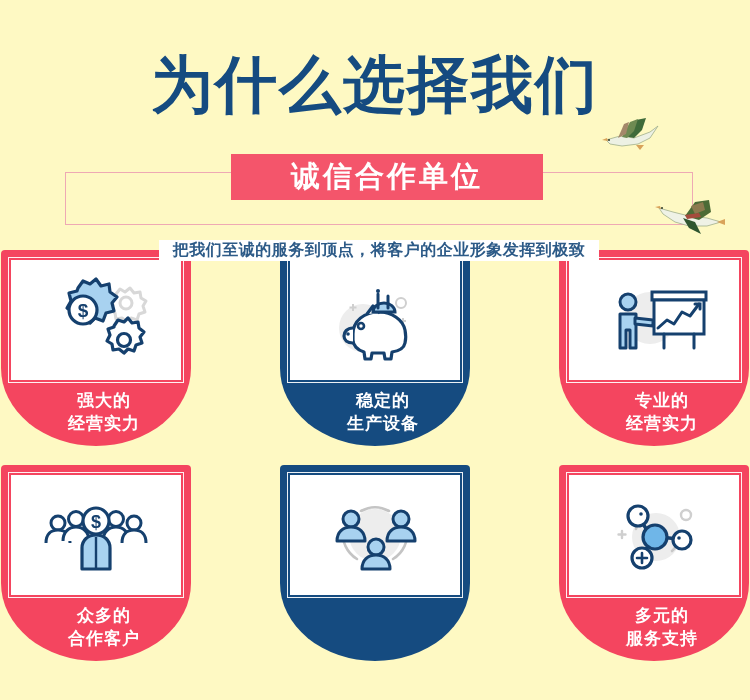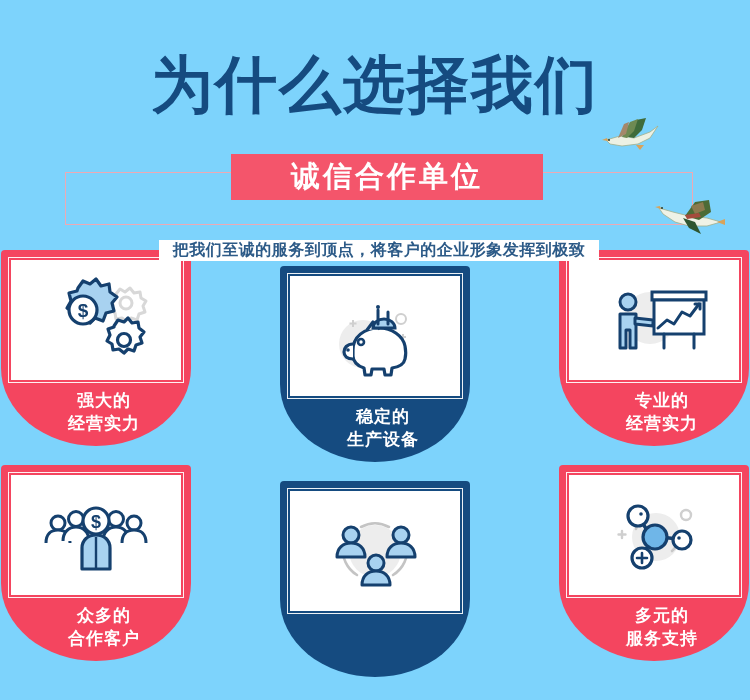--- a/index.html
+++ b/index.html
@@ -9,21 +9,21 @@
     height: 700px;
     background: #ffffff;
     font-family: "Liberation Sans", "DejaVu Sans", sans-serif;
     overflow: hidden;
   }
 
   #page {
     position: relative;
     width: 750px;
     height: 700px;
-    background: #7dd3fc;
+    background: #fef9c3;
   }
 
   
   .main-title {
     position: absolute;
     left: 0; top: 52px;
     width: 750px;
     text-align: center;
     font-size: 62px;
     font-weight: bold;
@@ -103,21 +103,21 @@
 
   .card {
     position: relative;
     width: 190px;
     height: 196px;
     
     border-radius: 4px 4px 95px 95px / 4px 4px 78px 78px;
     padding: 7px 7px 0 7px;
   }
   .card.pink { background: #F4455F; }
-  .card.navy { background: #154B80; margin-top: 16px; }
+  .card.navy { background: #154B80; }
 
   
   .card-inner {
     position: relative;
     width: 176px;
     height: 126px;
     border: 1.6px solid rgba(255,255,255,0.92);
     padding: 2px;
   }
   .card-media {

